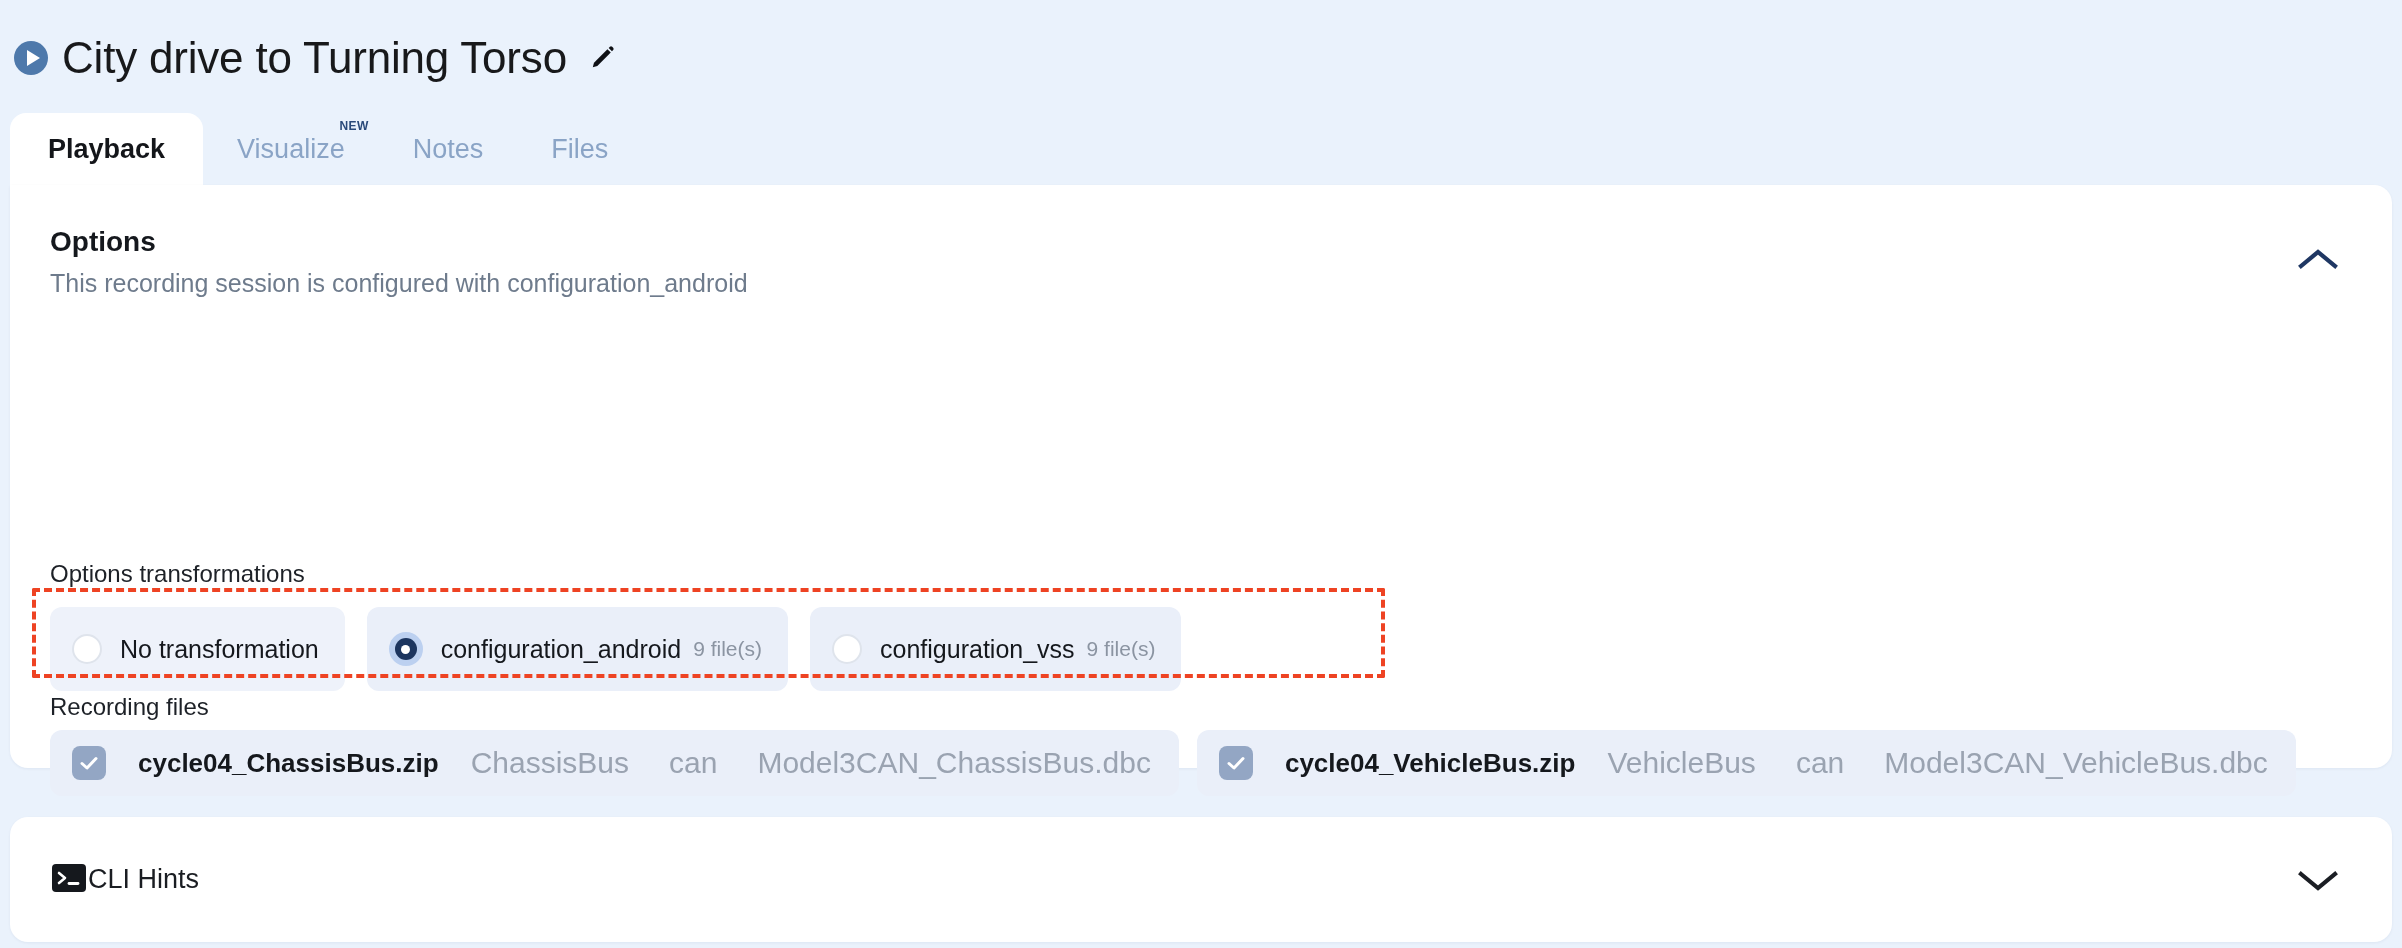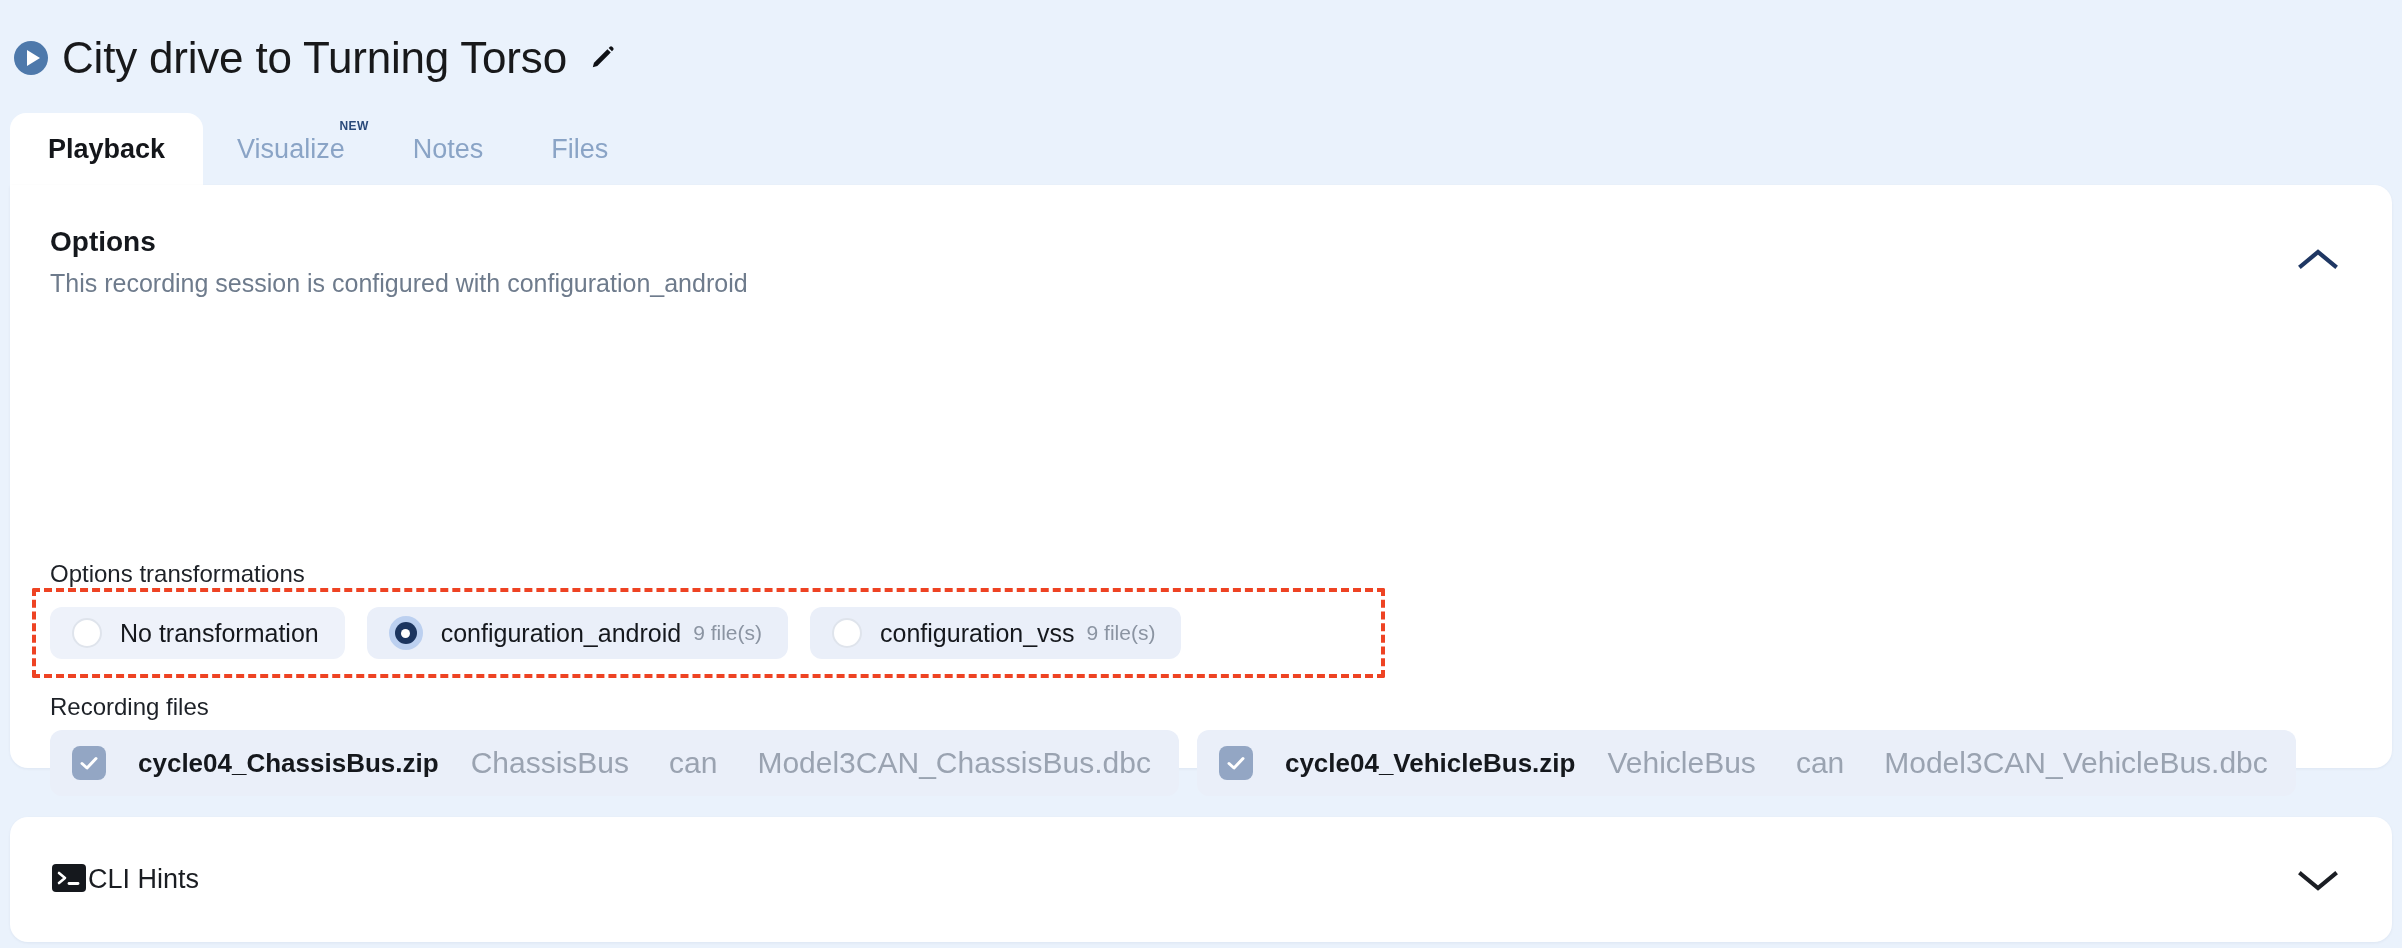--- a/index.html
+++ b/index.html
@@ -118,21 +118,21 @@
 
   
   .radio-row {
     position: absolute; left: 40px; top: 422px;
     display: flex; align-items: center; gap: 22px;
   }
   .radio-chip {
     display: flex; align-items: center; gap: 18px;
     background: #eaeff9;
     border-radius: 12px;
-    height: 52px;
+    height: 84px;
     padding: 0 26px 0 22px;
     cursor: pointer;
     white-space: nowrap;
   }
   .radio-chip.plain { background: #eef2fa; }
   .radio-outer {
     width: 30px; height: 30px; border-radius: 50%;
     background: #ffffff;
     border: 2px solid #dfe4ec;
     flex: none;

